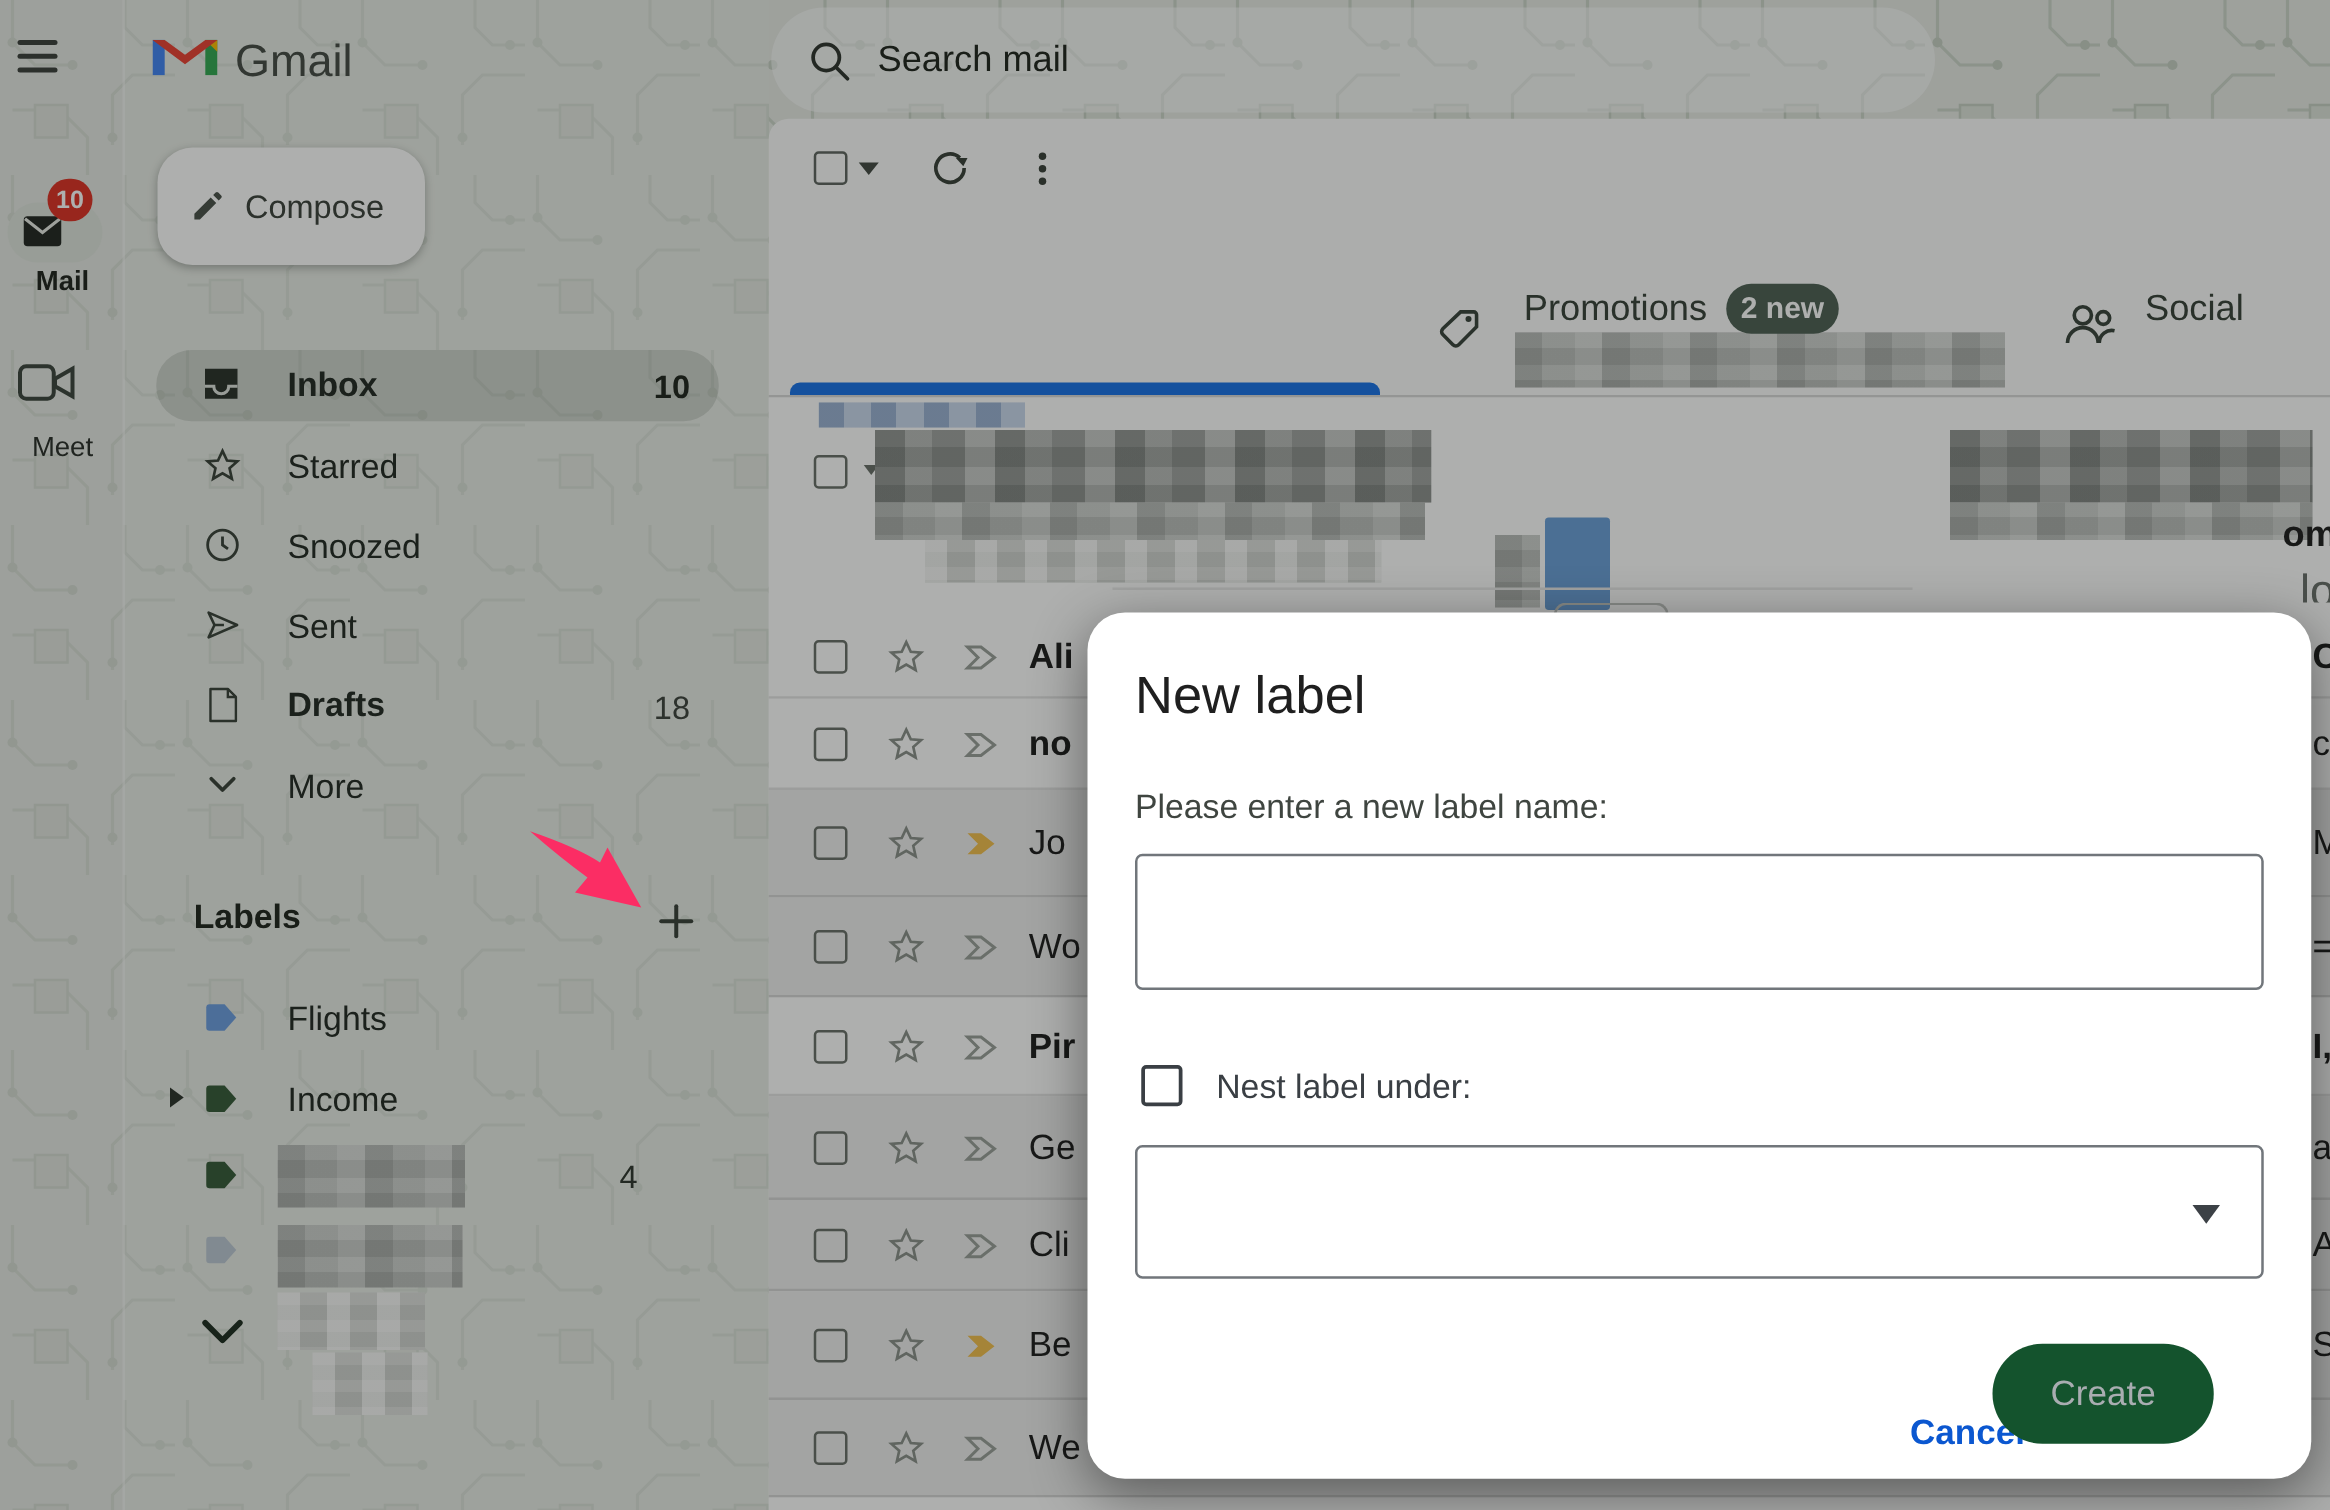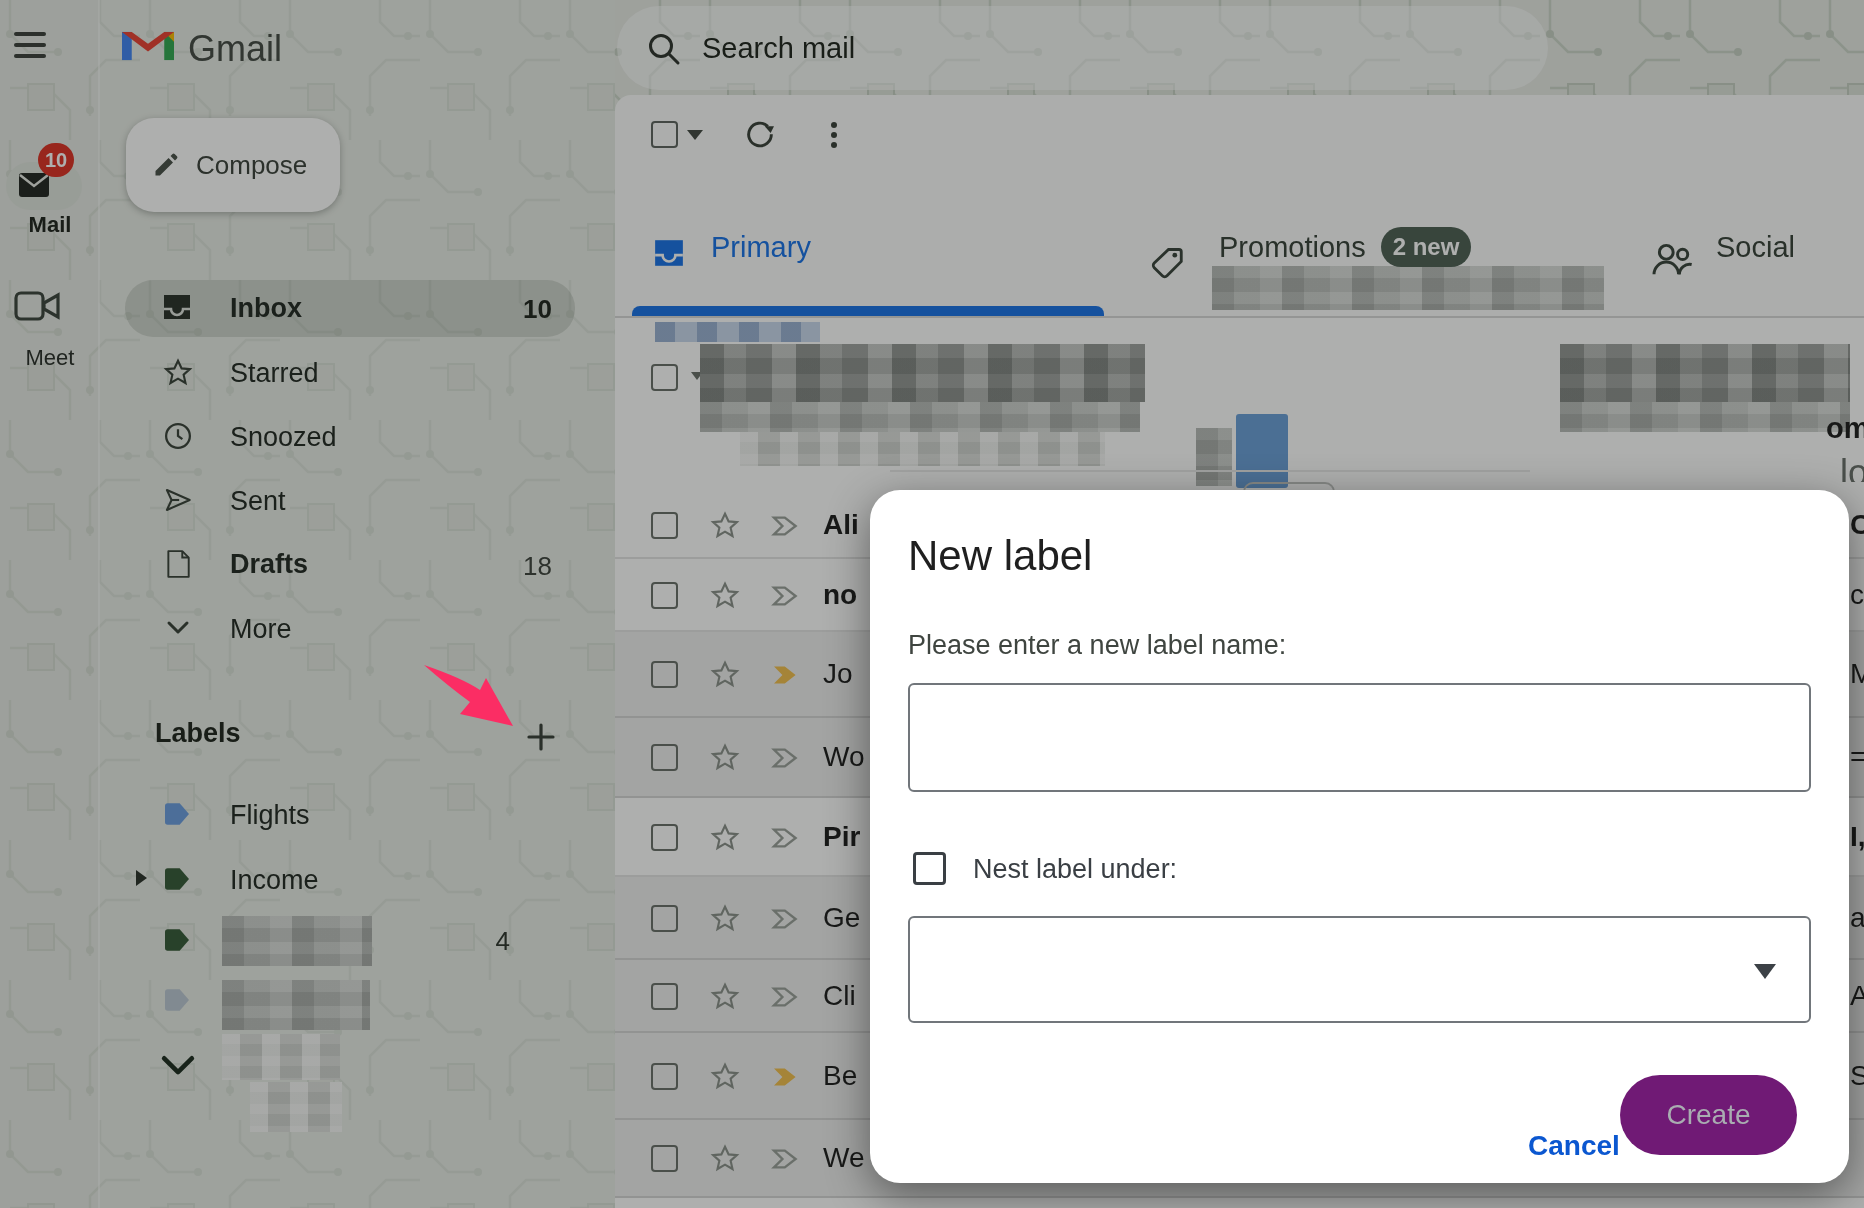--- a/index.html
+++ b/index.html
@@ -62,21 +62,21 @@
   .dlg-title{left:38px;top:42px;font-size:42px;color:#1f1f1f;}
   .dlg-prompt{left:38px;top:140px;font-size:27px;color:#3f4540;}
   .dlg-input{left:38px;top:193px;width:903px;height:109px;border:2px solid #71767b;border-radius:6px;
     font-family:"Liberation Sans",sans-serif;font-size:28px;color:#1f1f1f;padding:0 16px;outline:none;background:#fff;}
   .dlg-cbx{left:43px;top:362px;width:33px;height:33px;border:3px solid #3a3f44;border-radius:4px;background:#fff;}
   .dlg-nest{left:103px;top:364px;font-size:27px;color:#3a3f44;}
   .dlg-select{left:38px;top:426px;width:903px;height:107px;border:2px solid #71767b;border-radius:6px;background:#fff;}
   .dlg-caret{left:884px;top:474px;width:0;height:0;border-left:11px solid transparent;border-right:11px solid transparent;border-top:15px solid #3c4146;}
   .dlg-cancel{left:644px;top:608px;width:120px;height:40px;font-size:28px;font-weight:600;color:#0b57d0;
     background:none;border:none;font-family:"Liberation Sans",sans-serif;cursor:pointer;margin-top:28px;}
-  .dlg-create{left:750px;top:585px;width:177px;height:80px;border-radius:40px;background:#701a75;border:none;
+  .dlg-create{left:724px;top:585px;width:177px;height:80px;border-radius:40px;background:#14532d;border:none;
     font-family:"Liberation Sans",sans-serif;font-size:28px;font-weight:500;color:#a9adb1;}
 
   .arrow{z-index:70;}
   .icon{display:block;}
 </style>
 </head>
 <body>
 
 <div class="screen">
 
@@ -267,27 +267,20 @@
   <div class="abs" style="left:818px;top:119px;width:32px;height:32px;z-index:3;cursor:pointer">
     <svg class="icon" width="32" height="32" viewBox="0 0 32 32">
       <g fill="#3a413a">
           <circle cx="16" cy="6" r="3"></circle>
           <circle cx="16" cy="16" r="3"></circle>
           <circle cx="16" cy="26" r="3"></circle>
         </g>
     </svg>
   </div>
 
-  <div class="abs" style="left:632px;top:177px;width:472px;height:140px;z-index:3;cursor:pointer">
-    <svg class="icon abs" style="left:21px;top:61px" width="32" height="30" viewBox="0 0 30 28">
-      <path d="M2 2 h26 v24 h-26 z" fill="#1a73e8" rx="2"></path>
-      <path d="M2 16 h7 a6 6 0 0 0 12 0 h7" fill="none" stroke="#ffffff" stroke-width="2.5"></path>
-    </svg>
-    <span class="abs t" style="left:79px;top:54px;font-size:29px;font-weight:500;color:#1a73e8">Primary</span>
-  </div>
   <div class="abs underline" style="background:#1a73e8"></div>
 
   <div class="abs" style="left:1104px;top:177px;width:472px;height:140px;z-index:3;cursor:pointer">
     <svg class="icon abs" style="left:45px;top:68px" width="36" height="36" viewBox="0 0 24 24">
       <path d="M13 3 h7 a1.5 1.5 0 0 1 1.5 1.5 V11 l-9.5 9.5 a2.2 2.2 0 0 1 -3.1 0 l-5.4 -5.4 a2.2 2.2 0 0 1 0 -3.1 z" fill="none" stroke="#3a443c" stroke-width="1.9"></path>
       <circle cx="17.2" cy="6.8" r="1.6" fill="#3a443c"></circle>
     </svg>
     <span class="abs t" style="left:115px;top:54px;font-size:29px;font-weight:400;color:#38423a">Promotions</span>
     <div class="abs mzm" style="left:108px;top:89px;width:392px;height:44px"></div>
   </div>

